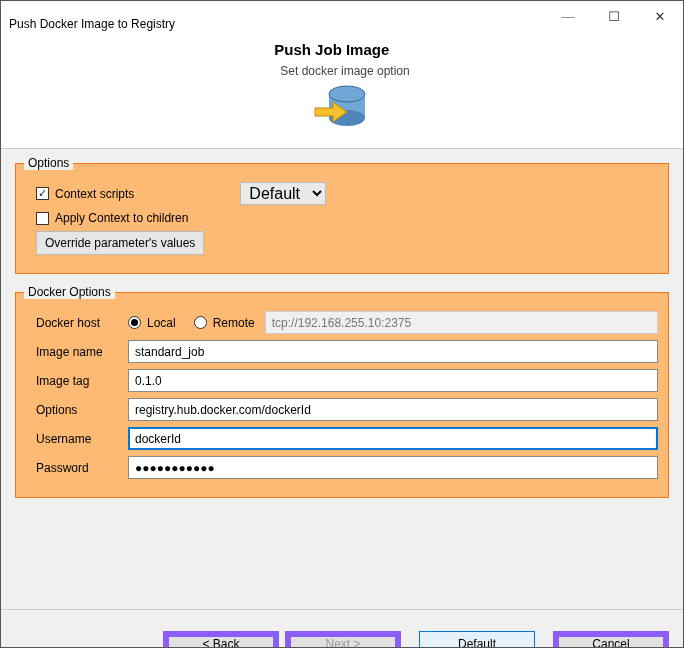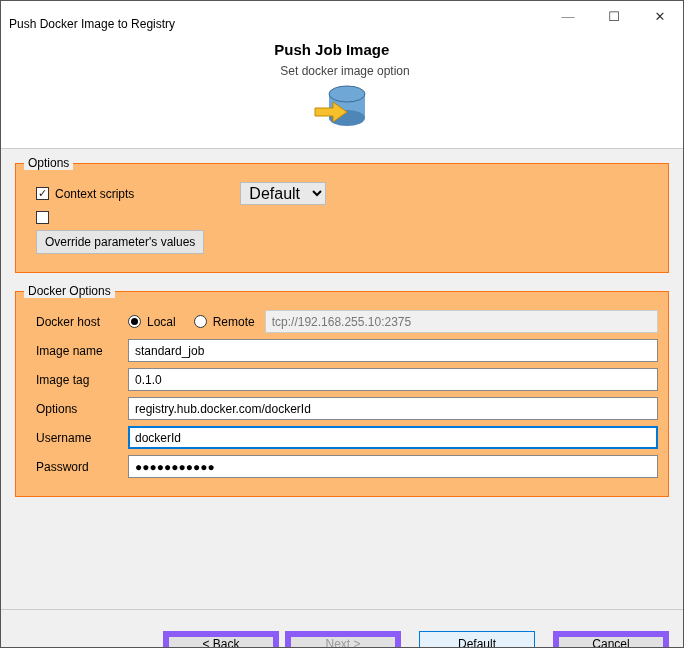--- a/index.html
+++ b/index.html
@@ -145,20 +145,21 @@
     <div class="fieldset-legend">Options</div>
     <div class="row">
       <span class="checkbox">✓</span>
       <span>Context scripts</span>
       <select class="combo">
         <option>Default</option>
       </select>
     </div>
     <div class="row">
       <span class="checkbox"></span>
+      <span>Apply Context to children</span>
     </div>
     <div class="row">
       <div class="btn-small">Override parameter's values</div>
     </div>
   </div>
 
   <div class="fieldset">
     <div class="fieldset-legend">Docker Options</div>
 
     <div class="form-row">

